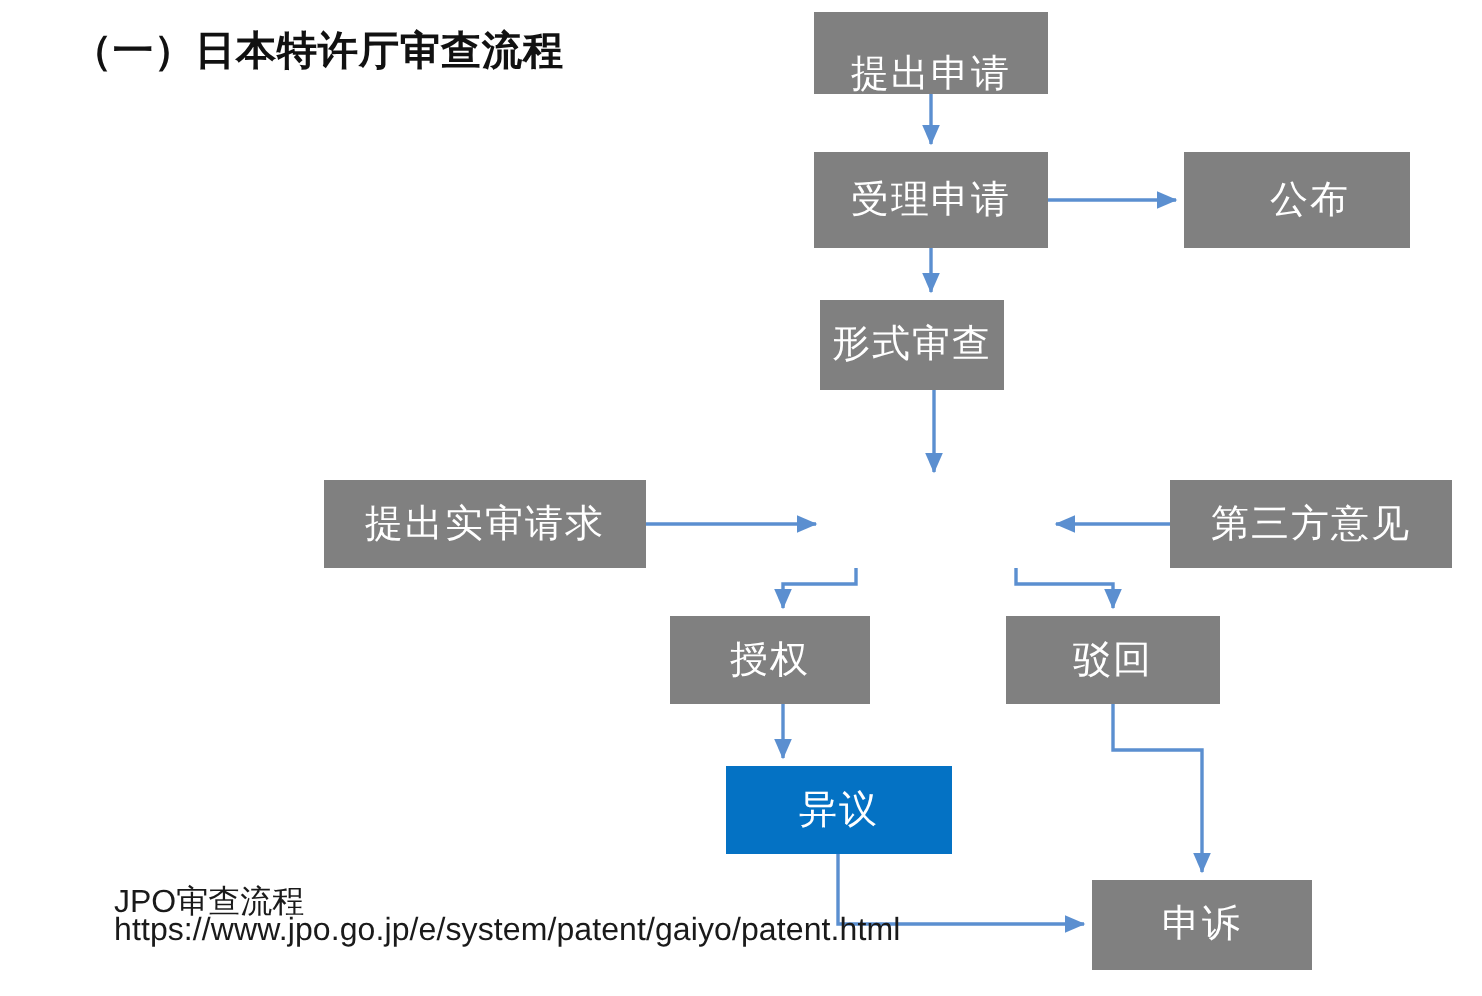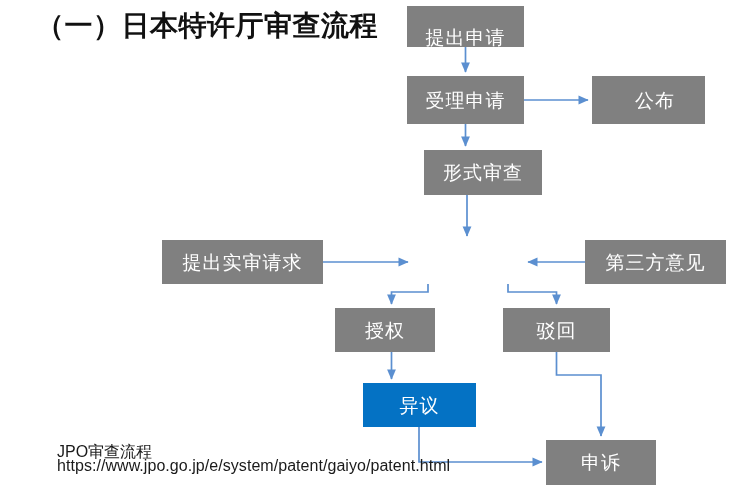--- a/index.html
+++ b/index.html
@@ -15,21 +15,21 @@
     background: #ffffff;
     overflow: hidden;
     font-family: "Liberation Sans", "DejaVu Sans", sans-serif;
   }
   #title {
     position: absolute;
     left: 36px;
     top: 12px;
     font-family: "Liberation Serif", "DejaVu Serif", serif;
     font-weight: bold;
-    font-size: 28px;
+    font-size: 20px;
     line-height: 28px;
     letter-spacing: 0.5px;
     color: #111111;
     white-space: nowrap;
   }
   #connectors {
     position: absolute;
     left: 0;
     top: 0;
     width: 741px;
@@ -95,21 +95,21 @@
   </div>
 
   <div class="node gray" style="left:407px; top:76px; width:117px; height:48px;">
     <span>受理申请</span>
   </div>
 
   <div class="node gray" style="left:592px; top:76px; width:113px; height:48px;padding-left:13px;">
     <span>公布</span>
   </div>
 
-  <div class="node gray" style="left:424px; top:150px; width:118px; height:45px;">
+  <div class="node gray" style="left:410px; top:150px; width:92px; height:45px;">
     <span>形式审查</span>
   </div>
 
   <div class="node gray" style="left:162px; top:240px; width:161px; height:44px;">
     <span>提出实审请求</span>
   </div>
 
 
   <div class="node gray" style="left:585px; top:240px; width:141px; height:44px;">
     <span>第三方意见</span>

